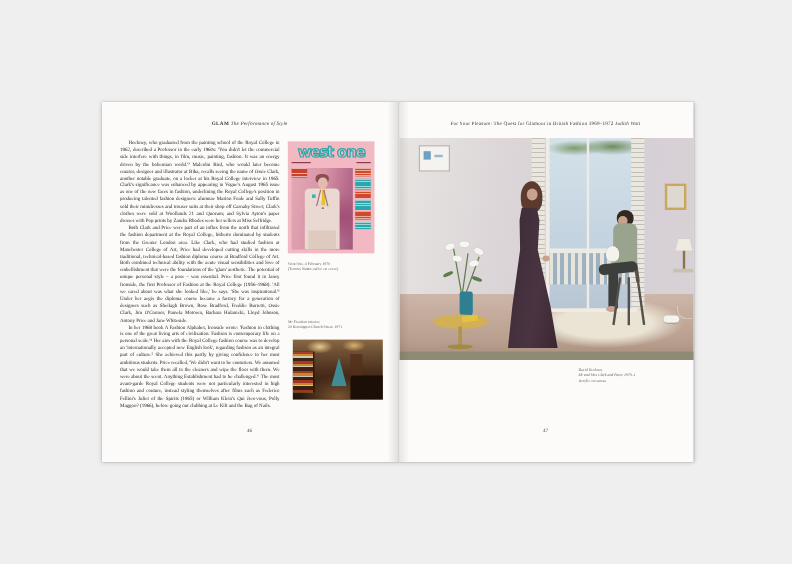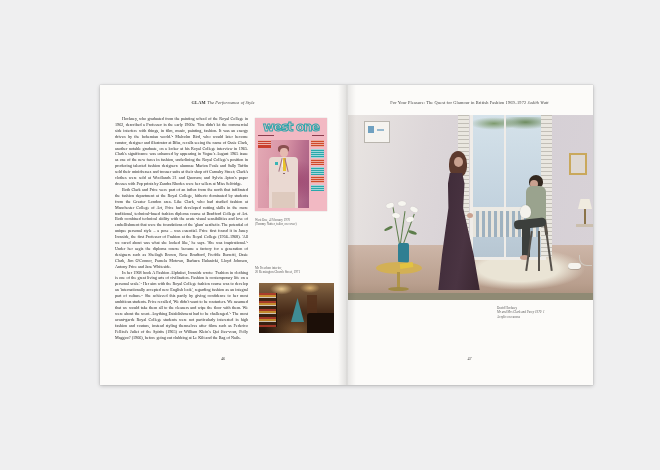--- a/index.html
+++ b/index.html
@@ -3,21 +3,21 @@
 <meta charset="utf-8">
 <style>
   html,body{margin:0;padding:0;}
   body{
     width:660px;height:470px;position:relative;overflow:hidden;
     background:#efeff0;
     font-family:"Liberation Serif","DejaVu Serif",serif;
     -webkit-font-smoothing:antialiased;
   }
   .spread{
-    position:absolute;left:100px;top:85px;width:493px;height:300px;
+    position:absolute;left:85px;top:85px;width:493px;height:300px;
     background:#fcfbf9;box-shadow:0 1px 4px rgba(0,0,0,.22), 0 0 1px rgba(0,0,0,.25);
   }
   .gutter{
     position:absolute;left:238px;top:0;width:18px;height:100%;
     background:linear-gradient(to right,rgba(0,0,0,0),rgba(0,0,0,.10) 45%,rgba(0,0,0,.16) 50%,rgba(0,0,0,.08) 56%,rgba(0,0,0,0));
     pointer-events:none;z-index:30;
   }
   .page{position:absolute;top:0;height:100%;}
   .page.left{left:0;width:246px;}
   .page.right{left:246px;width:247px;}

